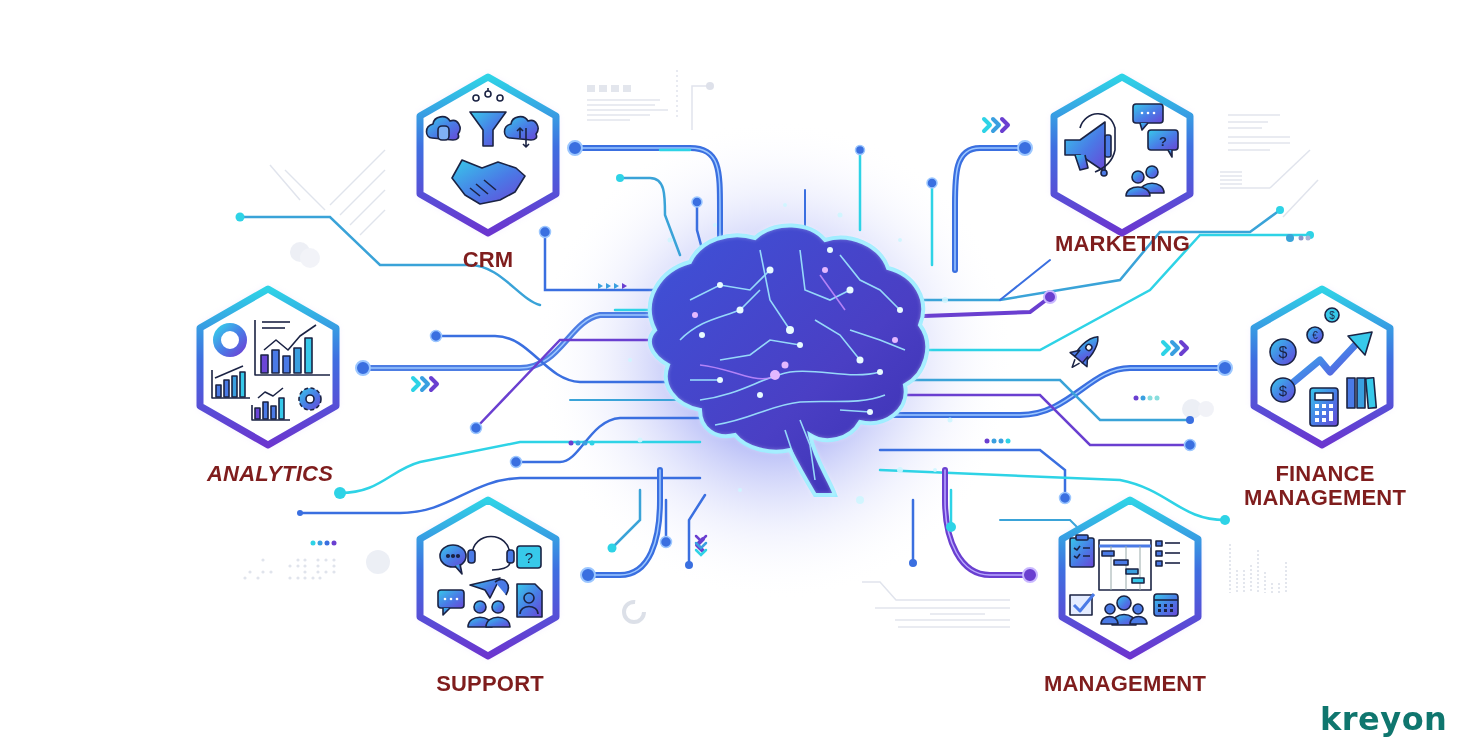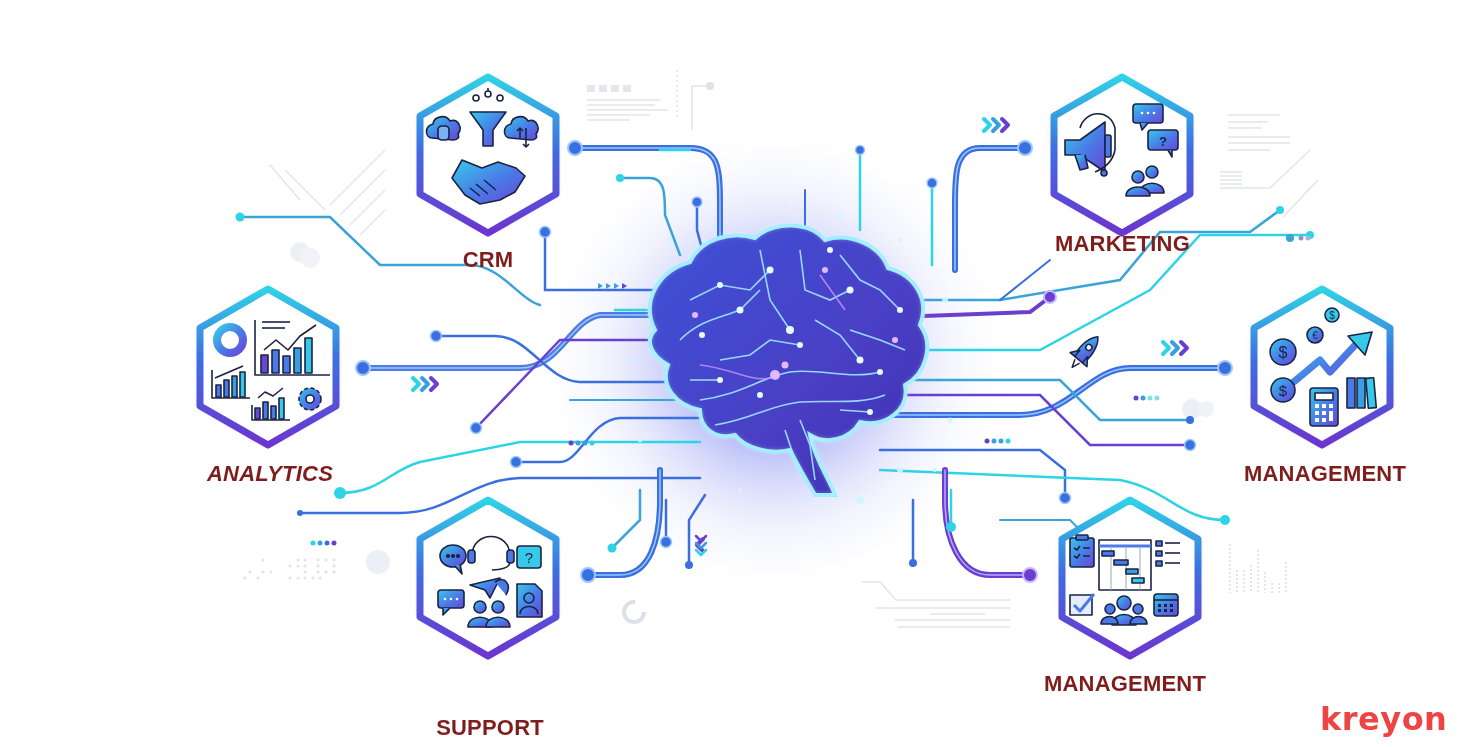--- a/index.html
+++ b/index.html
@@ -9,21 +9,21 @@
   svg#art { position: absolute; left: 0; top: 0; width: 1457px; height: 747px; }
   .label {
     position: absolute; color: #7f1d1d; font-weight: 700; font-size: 22px;
     text-align: center; letter-spacing: 0.2px; line-height: 24px;
     font-family: "Liberation Sans", sans-serif;
   }
   .label span { display: block; }
   .node { position: absolute; cursor: pointer; }
   .brand {
     position: absolute; left: 1320px; top: 700px; font-size: 32px;
-    font-weight: 700; color: #ef4444; letter-spacing: 0.5px;
+    font-weight: 700; color: #0f766e; letter-spacing: 0.5px;
     font-family: "DejaVu Sans", sans-serif;
   }
 </style>
 </head>
 <body>
 
 <div id="stage">
 <svg id="art" viewBox="0 0 1457 747" xmlns="http://www.w3.org/2000/svg">
   <defs>
     <radialGradient id="glow" cx="50%" cy="50%" r="50%">
@@ -626,23 +626,24 @@
 <div class="label" style="left:428px; top:248px; width:120px;">
   <span>CRM</span>
 </div>
 <div class="label" style="left:1040px; top:232px; width:165px;">
   <span>MARKETING</span>
 </div>
 <div class="label" style="left:190px; top:462px; width:160px;font-style:italic;">
   <span>ANALYTICS</span>
 </div>
 <div class="label" style="left:1230px; top:462px; width:190px;">
+  <span>FINANCE</span>
   <span>MANAGEMENT</span>
 </div>
-<div class="label" style="left:420px; top:672px; width:140px;margin-top:44px;">
+<div class="label" style="left:420px; top:672px; width:140px;">
   <span>SUPPORT</span>
 </div>
 <div class="label" style="left:1030px; top:672px; width:190px;">
   <span>MANAGEMENT</span>
 </div>
 
 <div class="node" style="left:420px; top:77px; width:136px; height:156px;"></div>
 <div class="node" style="left:1054px; top:77px; width:136px; height:156px;"></div>
 <div class="node" style="left:200px; top:289px; width:136px; height:156px;"></div>
 <div class="node" style="left:1254px; top:289px; width:136px; height:156px;"></div>

